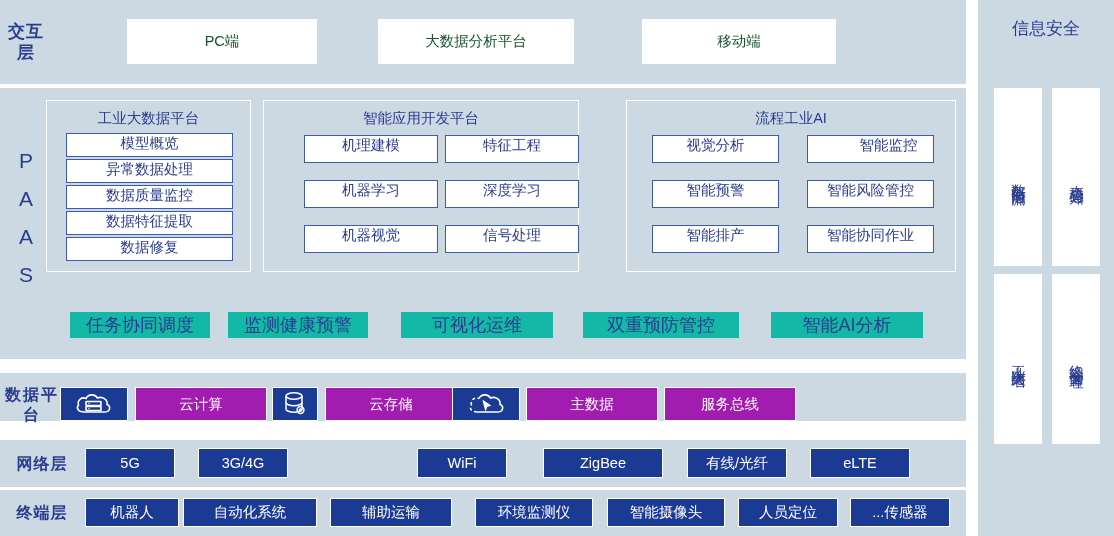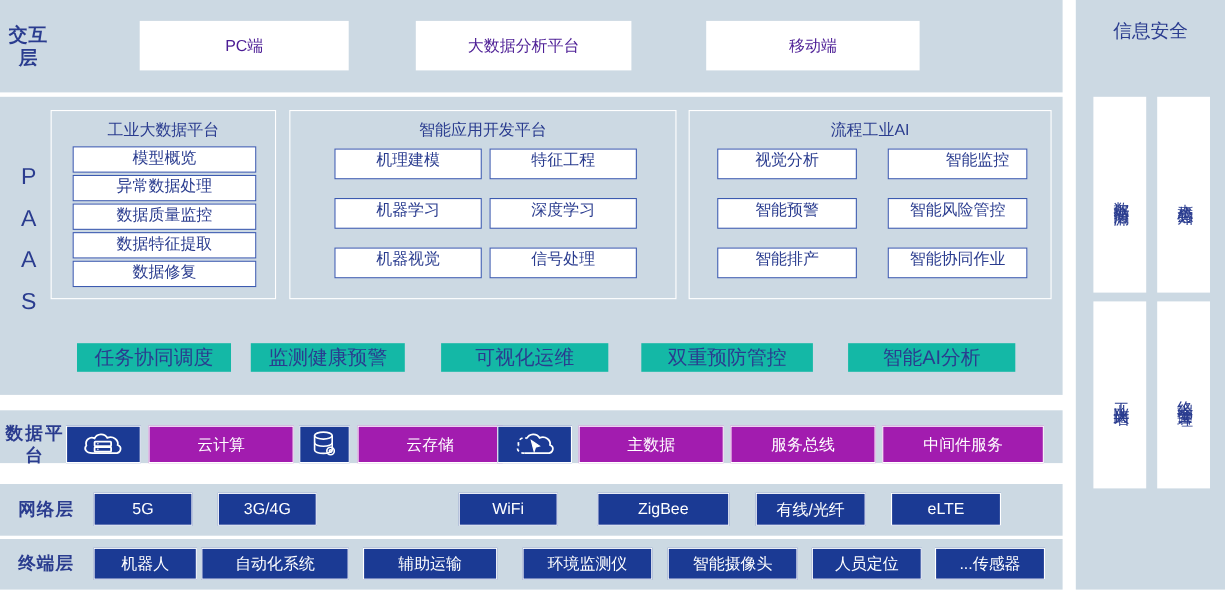--- a/index.html
+++ b/index.html
@@ -23,21 +23,21 @@
 
   
   #interaction{left:0;top:0;width:966px;height:84px;}
   #interaction .rowlabel{
     position:absolute;left:4px;top:0;width:44px;height:84px;
     font-size:17px;flex-direction:column;
   }
   .ix-box{
     position:absolute;top:19px;height:45px;background:#ffffff;
     display:flex;align-items:center;justify-content:center;
-    font-size:14.5px;color:#4c1d95;font-weight:400;text-align:right;
+    font-size:14.5px;color:#14532d;font-weight:400;text-align:right;
   }
 
   
   #paas{left:0;top:88px;width:966px;height:271px;}
   #paas .rowlabel{
     position:absolute;left:4px;top:60px;width:44px;height:140px;
     font-size:21px;flex-direction:column;justify-content:space-between;
     font-weight:400;letter-spacing:0;
   }
   .group{
@@ -160,21 +160,21 @@
         <span>数据质量监控</span>
       </div>
       <div class="cell" style="left:19px;top:110px;width:167px;height:24px;">
         <span>数据特征提取</span>
       </div>
       <div class="cell" style="left:19px;top:136px;width:167px;height:24px;">
         <span>数据修复</span>
       </div>
     </div>
 
-    <div class="group" style="left:263px;width:352px;height:172px;padding-left:28px;">
+    <div class="group" style="left:263px;width:316px;height:172px;padding-left:28px;">
       <div class="group-title">智能应用开发平台</div>
       <div class="cell" style="left:40px;top:34px;width:134px;height:28px;">
         <span>机理建模</span>
       </div>
       <div class="cell" style="left:181px;top:34px;width:134px;height:28px;">
         <span>特征工程</span>
       </div>
       <div class="cell" style="left:40px;top:79px;width:134px;height:28px;">
         <span>机器学习</span>
       </div>
@@ -268,23 +268,20 @@
         <path d="M18 9.5 L25.5 14.5 L21.8 15.6 L20.6 19.4 Z" fill="#ffffff" stroke="#ffffff" stroke-width="1"></path>
       </svg>
     </div>
     <div class="dchip" style="left:526px;width:132px;">
       <span>主数据</span>
     </div>
 
     <div class="dchip" style="left:664px;width:132px;">
       <span>服务总线</span>
     </div>
-    <div class="dchip" style="left:802px;width:147px;">
-      <span>中间件服务</span>
-    </div>
   </div>
 
   <div class="band" id="network">
     <div class="rowlabel">
       <span>网络层</span>
     </div>
     <div class="nchip" style="left:85px;width:90px;">
       <span>5G</span>
     </div>
     <div class="nchip" style="left:198px;width:90px;">

